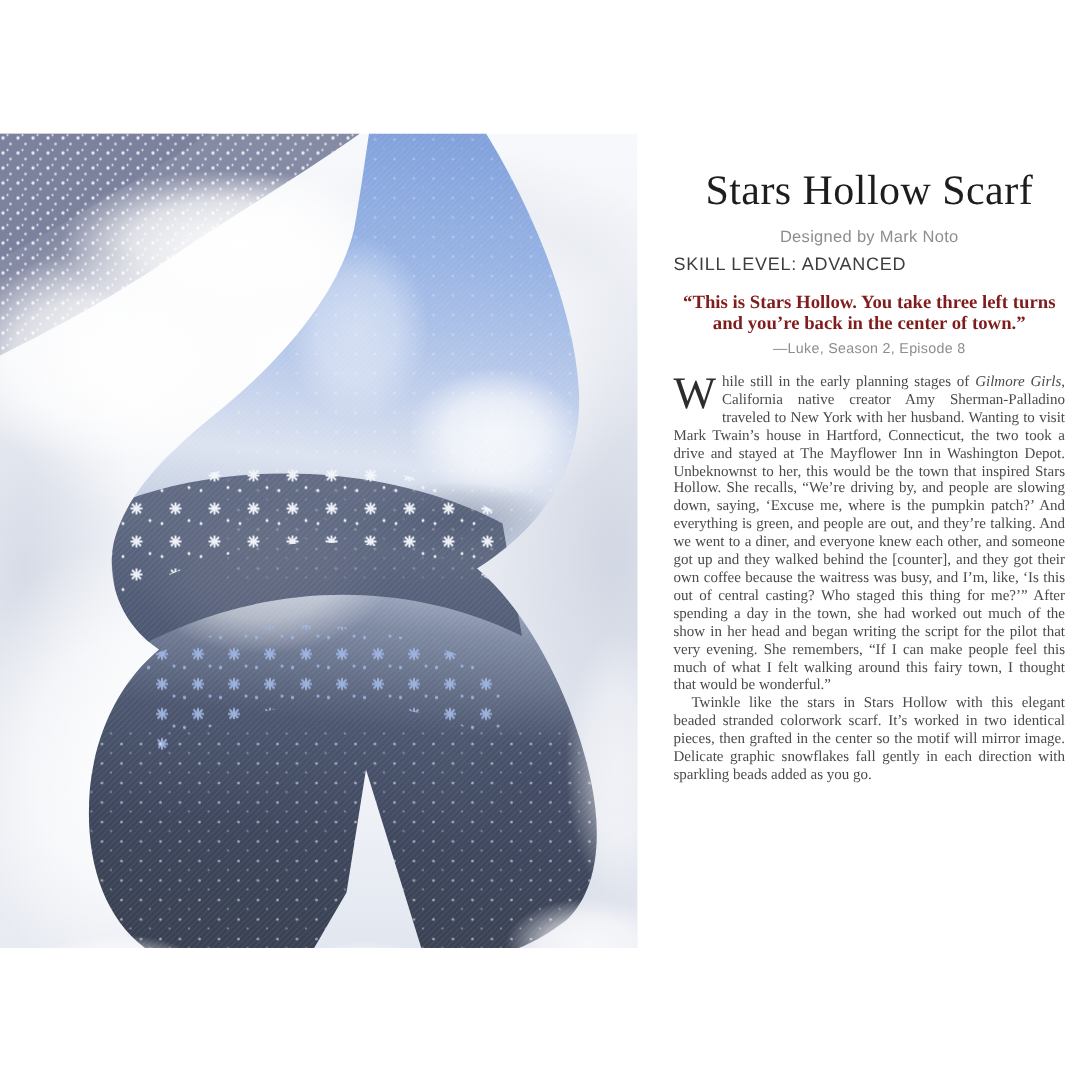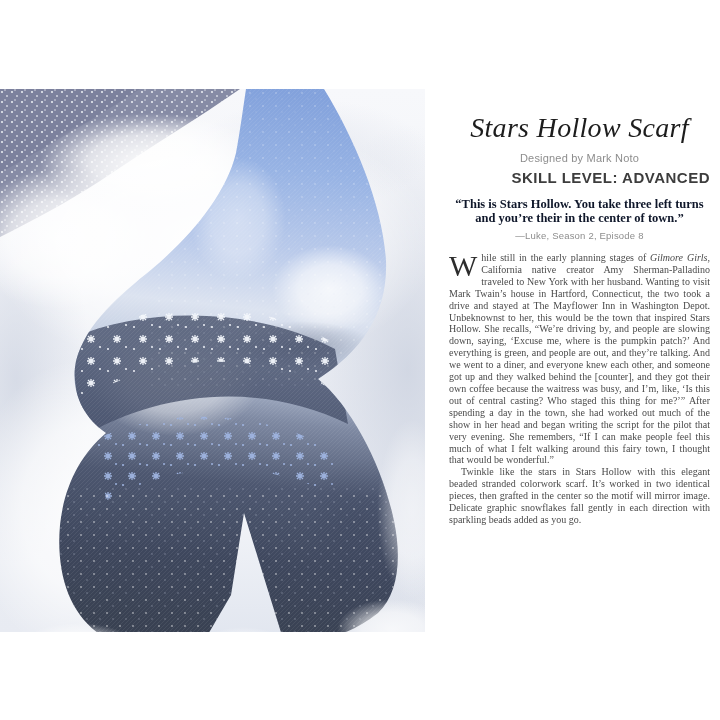--- a/index.html
+++ b/index.html
@@ -12,27 +12,27 @@
 
   
   .photo{position:absolute;left:0;top:89px;width:425px;height:543px;}
   .photo svg{display:block;width:425px;height:543px;}
 
   
   .right-col{position:absolute;left:449px;top:112px;width:261px;}
   .title{
     font-family:"Liberation Serif", serif;
     font-size:28px;line-height:32px;font-weight:400;
-    color:#1d1d1d;text-align:center;letter-spacing:0.3px;margin:0;font-style:italic;
+    color:#1d1d1d;text-align:center;letter-spacing:0.3px;margin:0;
   }
   .byline{margin-top:8px;text-align:center;font-size:11px;color:#8d8d8d;letter-spacing:0.2px;}
-  .skill{margin-top:5px;text-align:right;font-size:15px;font-weight:700;color:#3d3d3d;letter-spacing:0.5px;}
+  .skill{margin-top:5px;text-align:left;font-size:12px;font-weight:400;color:#3d3d3d;letter-spacing:0.5px;}
   .quote{
     margin-top:11px;font-family:"Liberation Serif", serif;
-    font-size:12.5px;font-weight:700;color:#0f172a;text-align:center;line-height:14px;
+    font-size:12.5px;font-weight:700;color:#7f1d1d;text-align:center;line-height:14px;
   }
   .attribution{margin-top:5px;text-align:center;font-size:9.5px;color:#8d8d8d;letter-spacing:0.2px;}
   .body-text{
     margin-top:11px;font-family:"Liberation Serif", serif;
     font-size:10px;line-height:11.9px;color:#4a4a4a;text-align:justify;
   }
   .body-text p{margin:0;}
   .body-text p.p2{text-indent:12px;}
   .dropcap{
     float:left;font-family:"Liberation Serif", serif;
@@ -149,21 +149,21 @@
   <div class="right-col">
 
     <h1 class="title">Stars Hollow Scarf</h1>
 
     <div class="byline">Designed by Mark Noto</div>
 
     <div class="skill">SKILL LEVEL: ADVANCED</div>
 
     <div class="quote">
       <div>“This is Stars Hollow. You take three left turns</div>
-      <div>and you’re their in the center of town.”</div>
+      <div>and you’re back in the center of town.”</div>
     </div>
 
     <div class="attribution">—Luke, Season 2, Episode 8</div>
 
     <div class="body-text">
       <p class="p1"><span class="dropcap">W</span><span>hile still in the early planning stages of </span><i>Gilmore Girls</i><span>, California native creator Amy Sherman-Palladino traveled to New York with her husband. Wanting to visit Mark Twain’s house in Hartford, Connecticut, the two took a drive and stayed at The Mayflower Inn in Washington Depot. Unbeknownst to her, this would be the town that inspired Stars Hollow. She recalls, “We’re driving by, and people are slowing down, saying, ‘Excuse me, where is the pumpkin patch?’ And everything is green, and people are out, and they’re talking. And we went to a diner, and everyone knew each other, and someone got up and they walked behind the [counter], and they got their own coffee because the waitress was busy, and I’m, like, ‘Is this out of central casting? Who staged this thing for me?’” After spending a day in the town, she had worked out much of the show in her head and began writing the script for the pilot that very evening. She remembers, “If I can make people feel this much of what I felt walking around this fairy town, I thought that would be wonderful.”</span></p>
       <p class="p2">Twinkle like the stars in Stars Hollow with this elegant beaded stranded colorwork scarf. It’s worked in two identical pieces, then grafted in the center so the motif will mirror image. Delicate graphic snowflakes fall gently in each direction with sparkling beads added as you go.</p>
     </div>
 
   </div>

